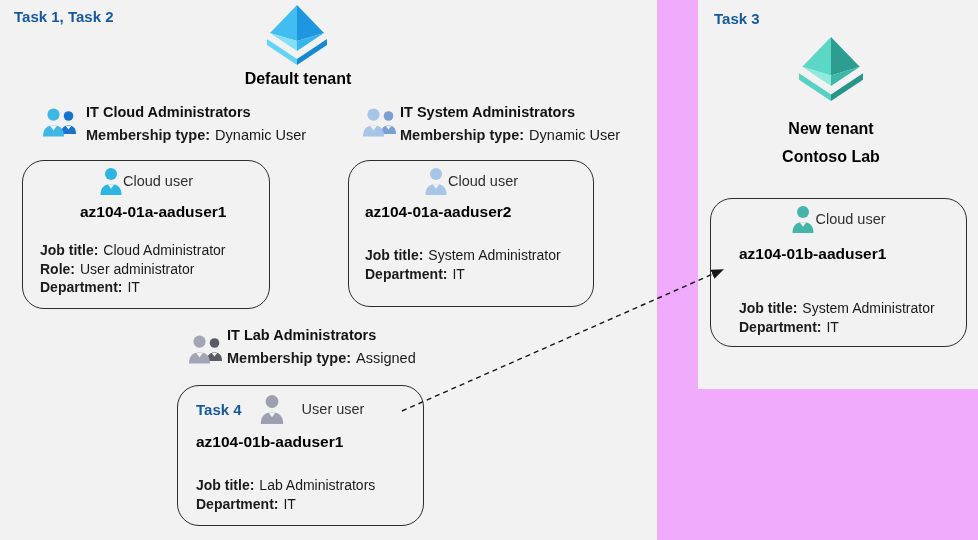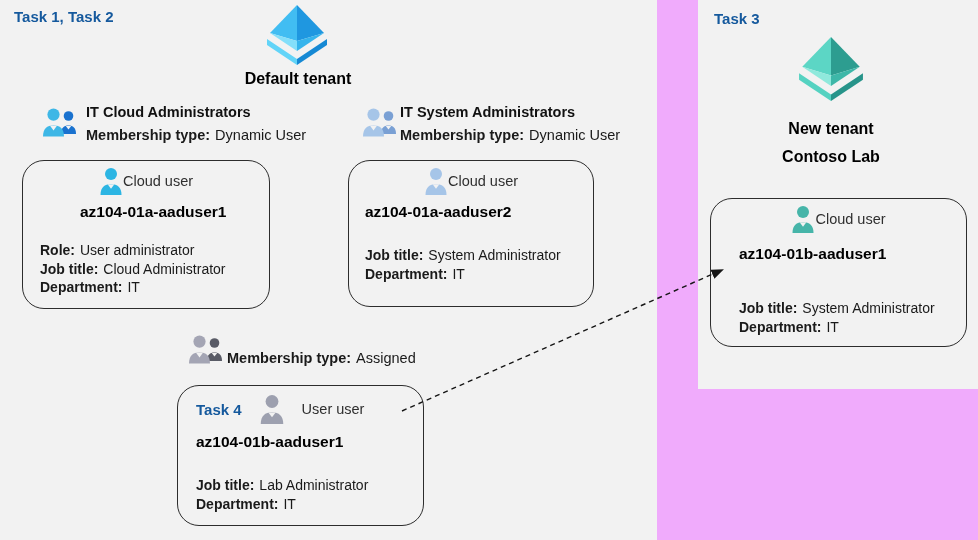--- a/index.html
+++ b/index.html
@@ -66,22 +66,22 @@
           <svg width="24" height="28" viewBox="0 0 24 28">
             <circle cx="12" cy="7" r="6" fill="#2cb5e3"></circle>
             <path d="M1.5 28 C1.5 20.5 5.5 17 12 17 C18.5 17 22.5 20.5 22.5 28 Z" fill="#2cb5e3"></path>
             <path d="M8.6 17.2 L12 21.8 L15.4 17.2 Z" fill="#f2f2f2"></path>
           </svg>
         </span>
         <span class="card-head-label">Cloud user</span>
       </div>
       <div class="uname" style="left:17px;top:42px;margin-left:40px;">az104-01a-aaduser1</div>
       <div class="attrs" style="left:17px;top:80px;">
+        <div><span class="blab">Job title:</span><span>Cloud Administrator</span></div>
         <div><span class="blab">Role:</span><span>User administrator</span></div>
-        <div><span class="blab">Job title:</span><span>Cloud Administrator</span></div>
         <div><span class="blab">Department:</span><span>IT</span></div>
       </div>
     </div>
 
     <div class="icon-abs" style="left:362px;top:106px;">
       <svg width="36" height="31" viewBox="0 0 36 31">
         <circle cx="26.5" cy="10" r="4.8" fill="#7aa0d4"></circle>
         <path d="M19 28 C19 21.8 22 19.6 26.5 19.6 C31 19.6 34 21.8 34 28 Z" fill="#7aa0d4"></path>
         <path d="M23.8 19.9 L26.5 23.4 L29.2 19.9 Z" fill="#f2f2f2"></path>
         <circle cx="11.5" cy="8.6" r="6.1" fill="#a6c5e8"></circle>
@@ -115,39 +115,40 @@
     <div class="icon-abs" style="left:188px;top:333px;">
       <svg width="36" height="31" viewBox="0 0 36 31">
         <circle cx="26.5" cy="10" r="4.8" fill="#595b66"></circle>
         <path d="M19 28 C19 21.8 22 19.6 26.5 19.6 C31 19.6 34 21.8 34 28 Z" fill="#595b66"></path>
         <path d="M23.8 19.9 L26.5 23.4 L29.2 19.9 Z" fill="#f2f2f2"></path>
         <circle cx="11.5" cy="8.6" r="6.1" fill="#a4a5b4"></circle>
         <path d="M1 30.5 C1 22.5 5 19.2 11.5 19.2 C18 19.2 22 22.5 22 30.5 Z" fill="#a4a5b4"></path>
         <path d="M7.9 19.6 L11.5 24.4 L15.1 19.6 Z" fill="#f2f2f2"></path>
       </svg>
     </div>
+    <div class="group-title" style="left:227px;top:327px;">IT Lab Administrators</div>
     <div class="membership" style="left:227px;top:350px;">
       <span class="blab">Membership type:</span><span>Assigned</span>
     </div>
 
     <div class="box" style="left:177px;top:385px;width:245px;height:139px;">
       <div class="guest-head" style="left:18px;top:8px;">
         <span class="task4">Task 4</span>
         <span>
           <svg width="26" height="30" viewBox="0 0 24 28">
             <circle cx="12" cy="7" r="6" fill="#9da0af"></circle>
             <path d="M1.5 28 C1.5 20.5 5.5 17 12 17 C18.5 17 22.5 20.5 22.5 28 Z" fill="#9da0af"></path>
             <path d="M8.6 17.2 L12 21.8 L15.4 17.2 Z" fill="#f2f2f2"></path>
           </svg>
         </span>
         <span class="card-head-label">User user</span>
       </div>
       <div class="uname" style="left:18px;top:47px;">az104-01b-aaduser1</div>
       <div class="attrs" style="left:18px;top:90px;">
-        <div><span class="blab">Job title:</span><span>Lab Administrator</span></div>
+        <div><span class="blab">Job title:</span><span>Lab Administrators</span></div>
         <div><span class="blab">Department:</span><span>IT</span></div>
       </div>
     </div>
 
   </div>
 
   <div id="right-panel" class="panel">
 
     <div class="task-label" style="left:16px;top:10px;">Task 3</div>
 

